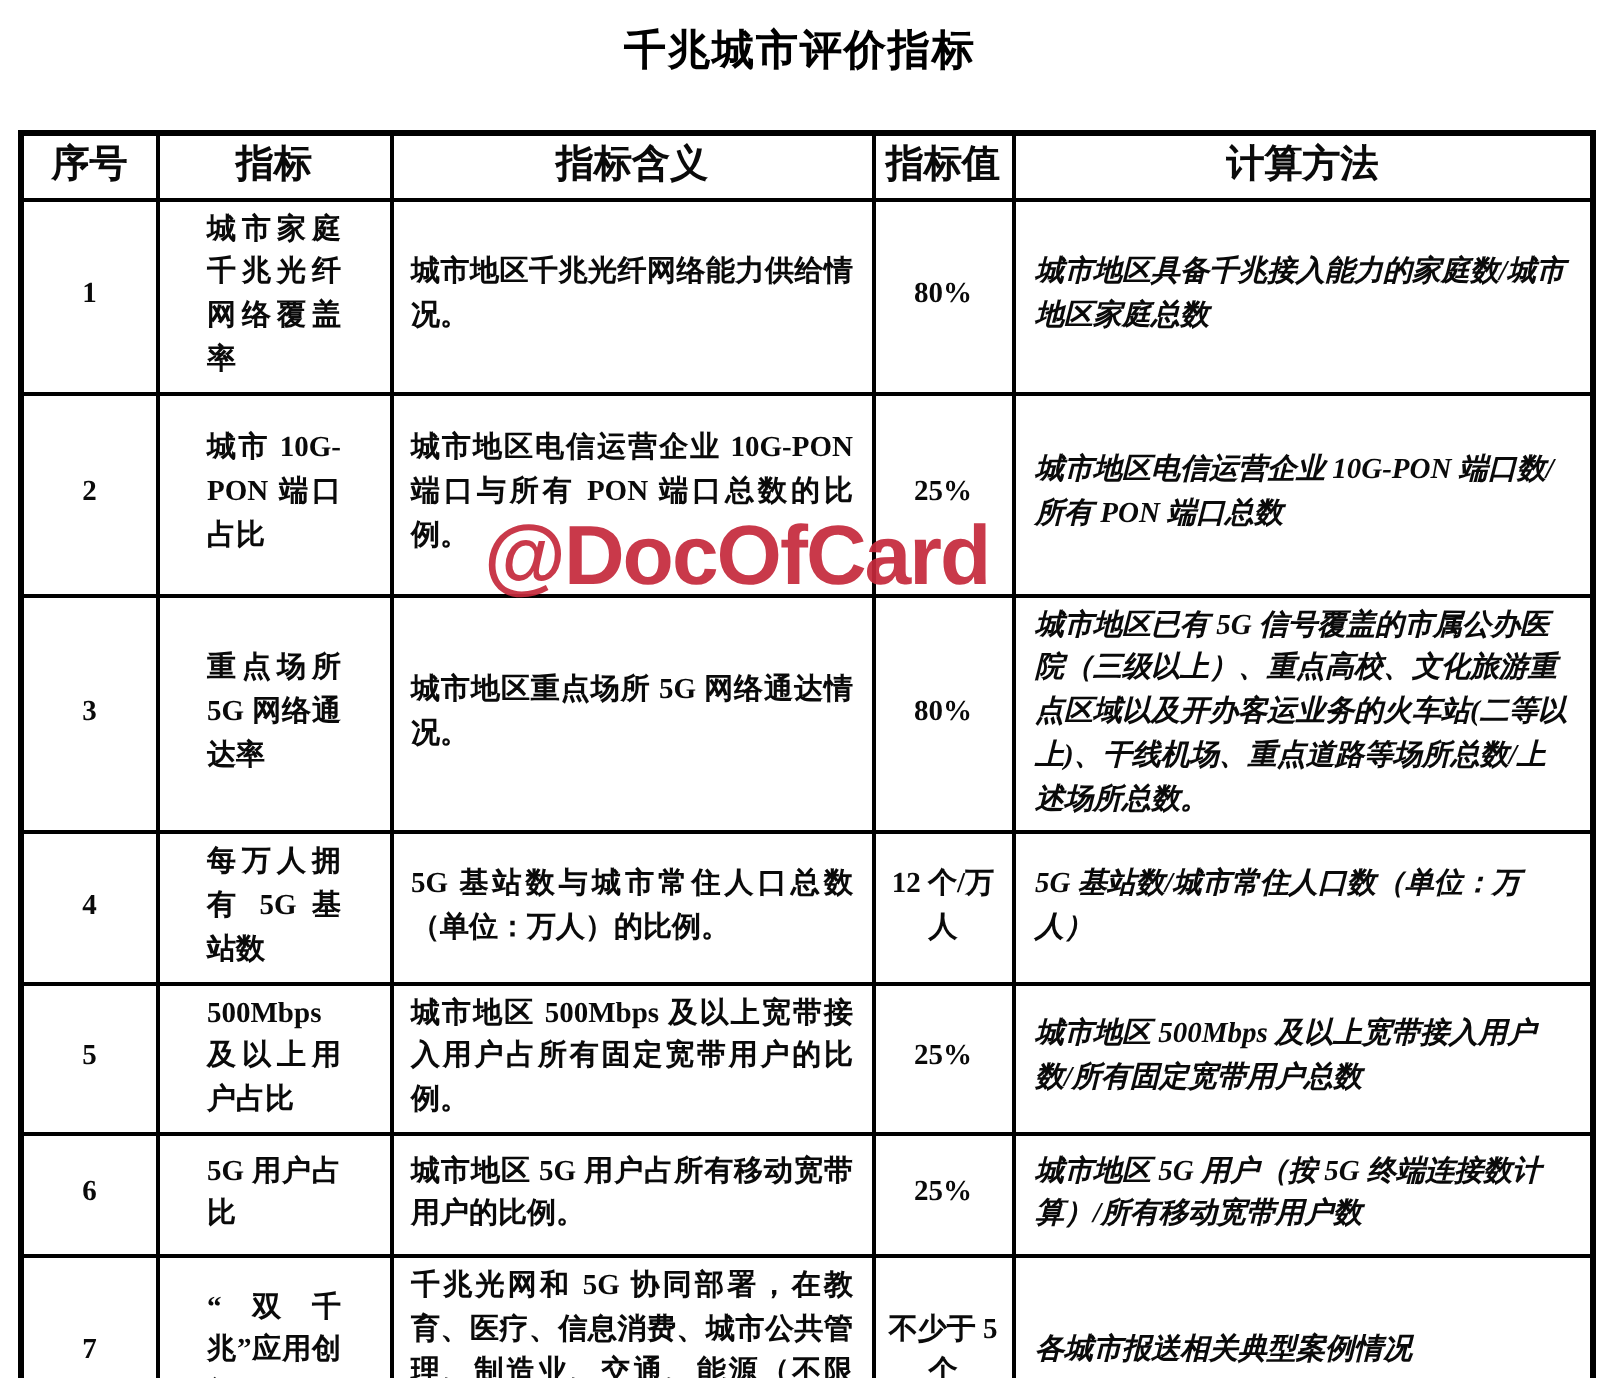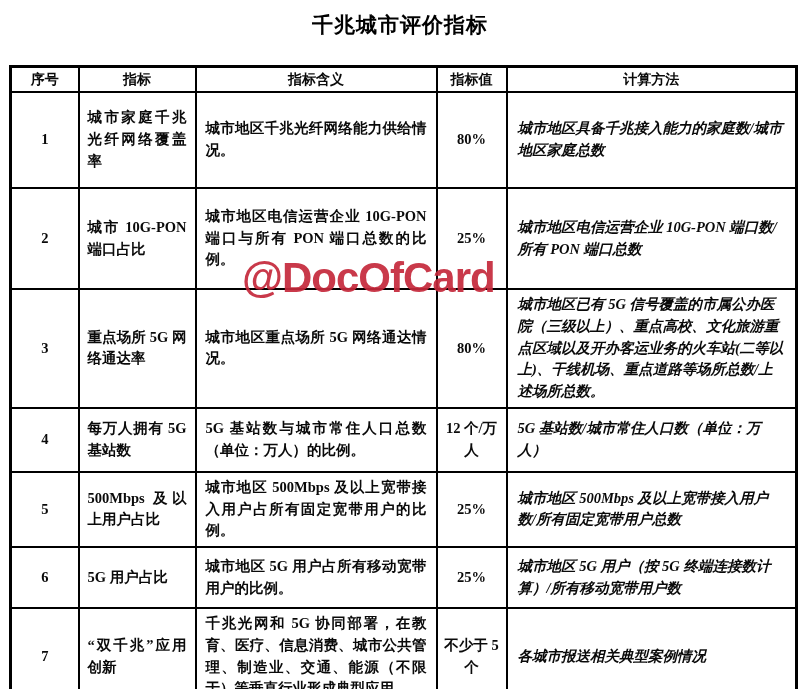--- a/index.html
+++ b/index.html
@@ -33,30 +33,30 @@
     border: 2px solid #000;
     font-weight: bold;
     vertical-align: middle;
     font-size: 14.5px;
     line-height: 1.5;
     color: #0a0a0a;
   }
   .eval-table th {
     height: 24px;
     text-align: center;
-    font-size: 14px;
+    font-size: 19px;
     padding: 1px 2px;
   }
   col.c-no     { width: 68px; }
   col.c-ind    { width: 117px; }
   col.c-mean   { width: 241px; }
   col.c-val    { width: 70px; }
   col.c-method { width: 290px; }
   td.cell-no    { text-align: center; }
-  td.cell-ind   { padding: 4px 8px; text-align: justify; text-justify: inter-character; }
+  td.cell-ind   { padding: 4px 24px; text-align: justify; text-justify: inter-character; }
   td.cell-mean  { padding: 4px 9px; text-align: justify; text-justify: inter-character; margin-top: 24px; }
   td.cell-val   { text-align: center; padding: 4px 4px; }
   td.cell-meth  { padding: 4px 10px; text-align: left; font-style: italic; }
   tr.r1 { height: 96px; }
   tr.r2 { height: 101px; }
   tr.r3 { height: 101px; }
   tr.r4 { height: 64px; }
   tr.r5 { height: 75px; }
   tr.r6 { height: 61px; }
   tr.r7 { height: 82px; }

